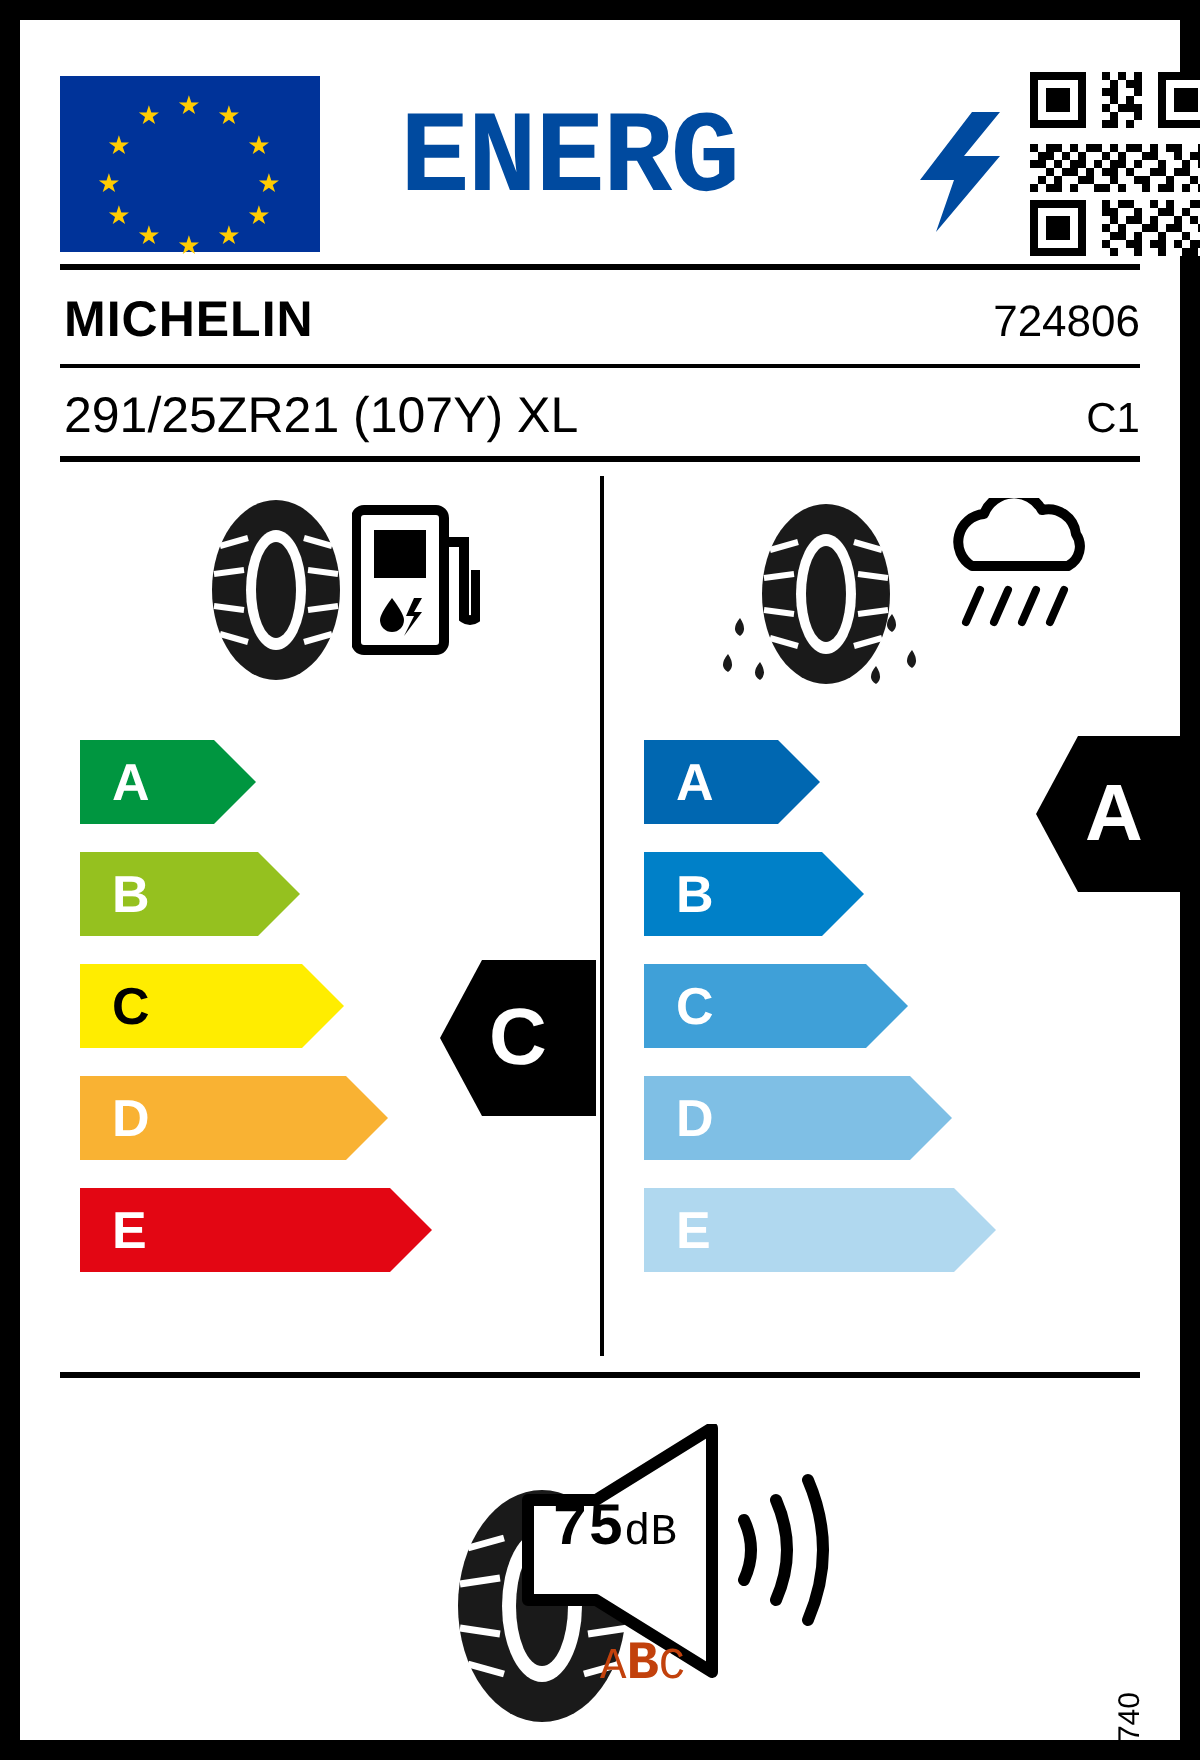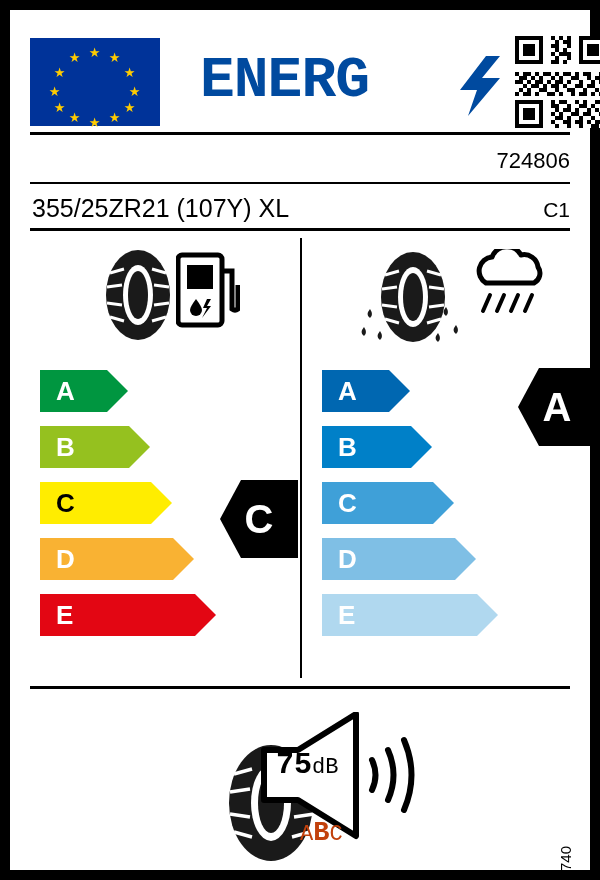--- a/index.html
+++ b/index.html
@@ -338,22 +338,23 @@
         </g>
       </svg>
     </div>
   </div>
 
   <div class="rule" style="left:20px; top:122px; width:540px; height:3px;"></div>
   <div class="rule" style="left:20px; top:172px; width:540px; height:2px;"></div>
   <div class="rule" style="left:20px; top:218px; width:540px; height:3px;"></div>
   <div class="rule" style="left:20px; top:676px; width:540px; height:3px;"></div>
 
+  <div class="brand">MICHELIN</div>
   <div class="code">724806</div>
-  <div class="tyre-size">355/25ZR21 (107Y) XL</div>
+  <div class="tyre-size">291/25ZR21 (107Y) XL</div>
   <div class="class-c1">C1</div>
 
   <div class="divider-v"></div>
 
   <div class="panel-left">
 
     <div class="icon-row">
       <svg width="100" height="100" viewBox="0 0 100 100" style="position:absolute;left:60px;top:0;">
         <ellipse cx="50" cy="50" rx="32" ry="45" fill="#1a1a1a"></ellipse>
         <ellipse cx="50" cy="50" rx="15" ry="30" fill="#ffffff"></ellipse>

